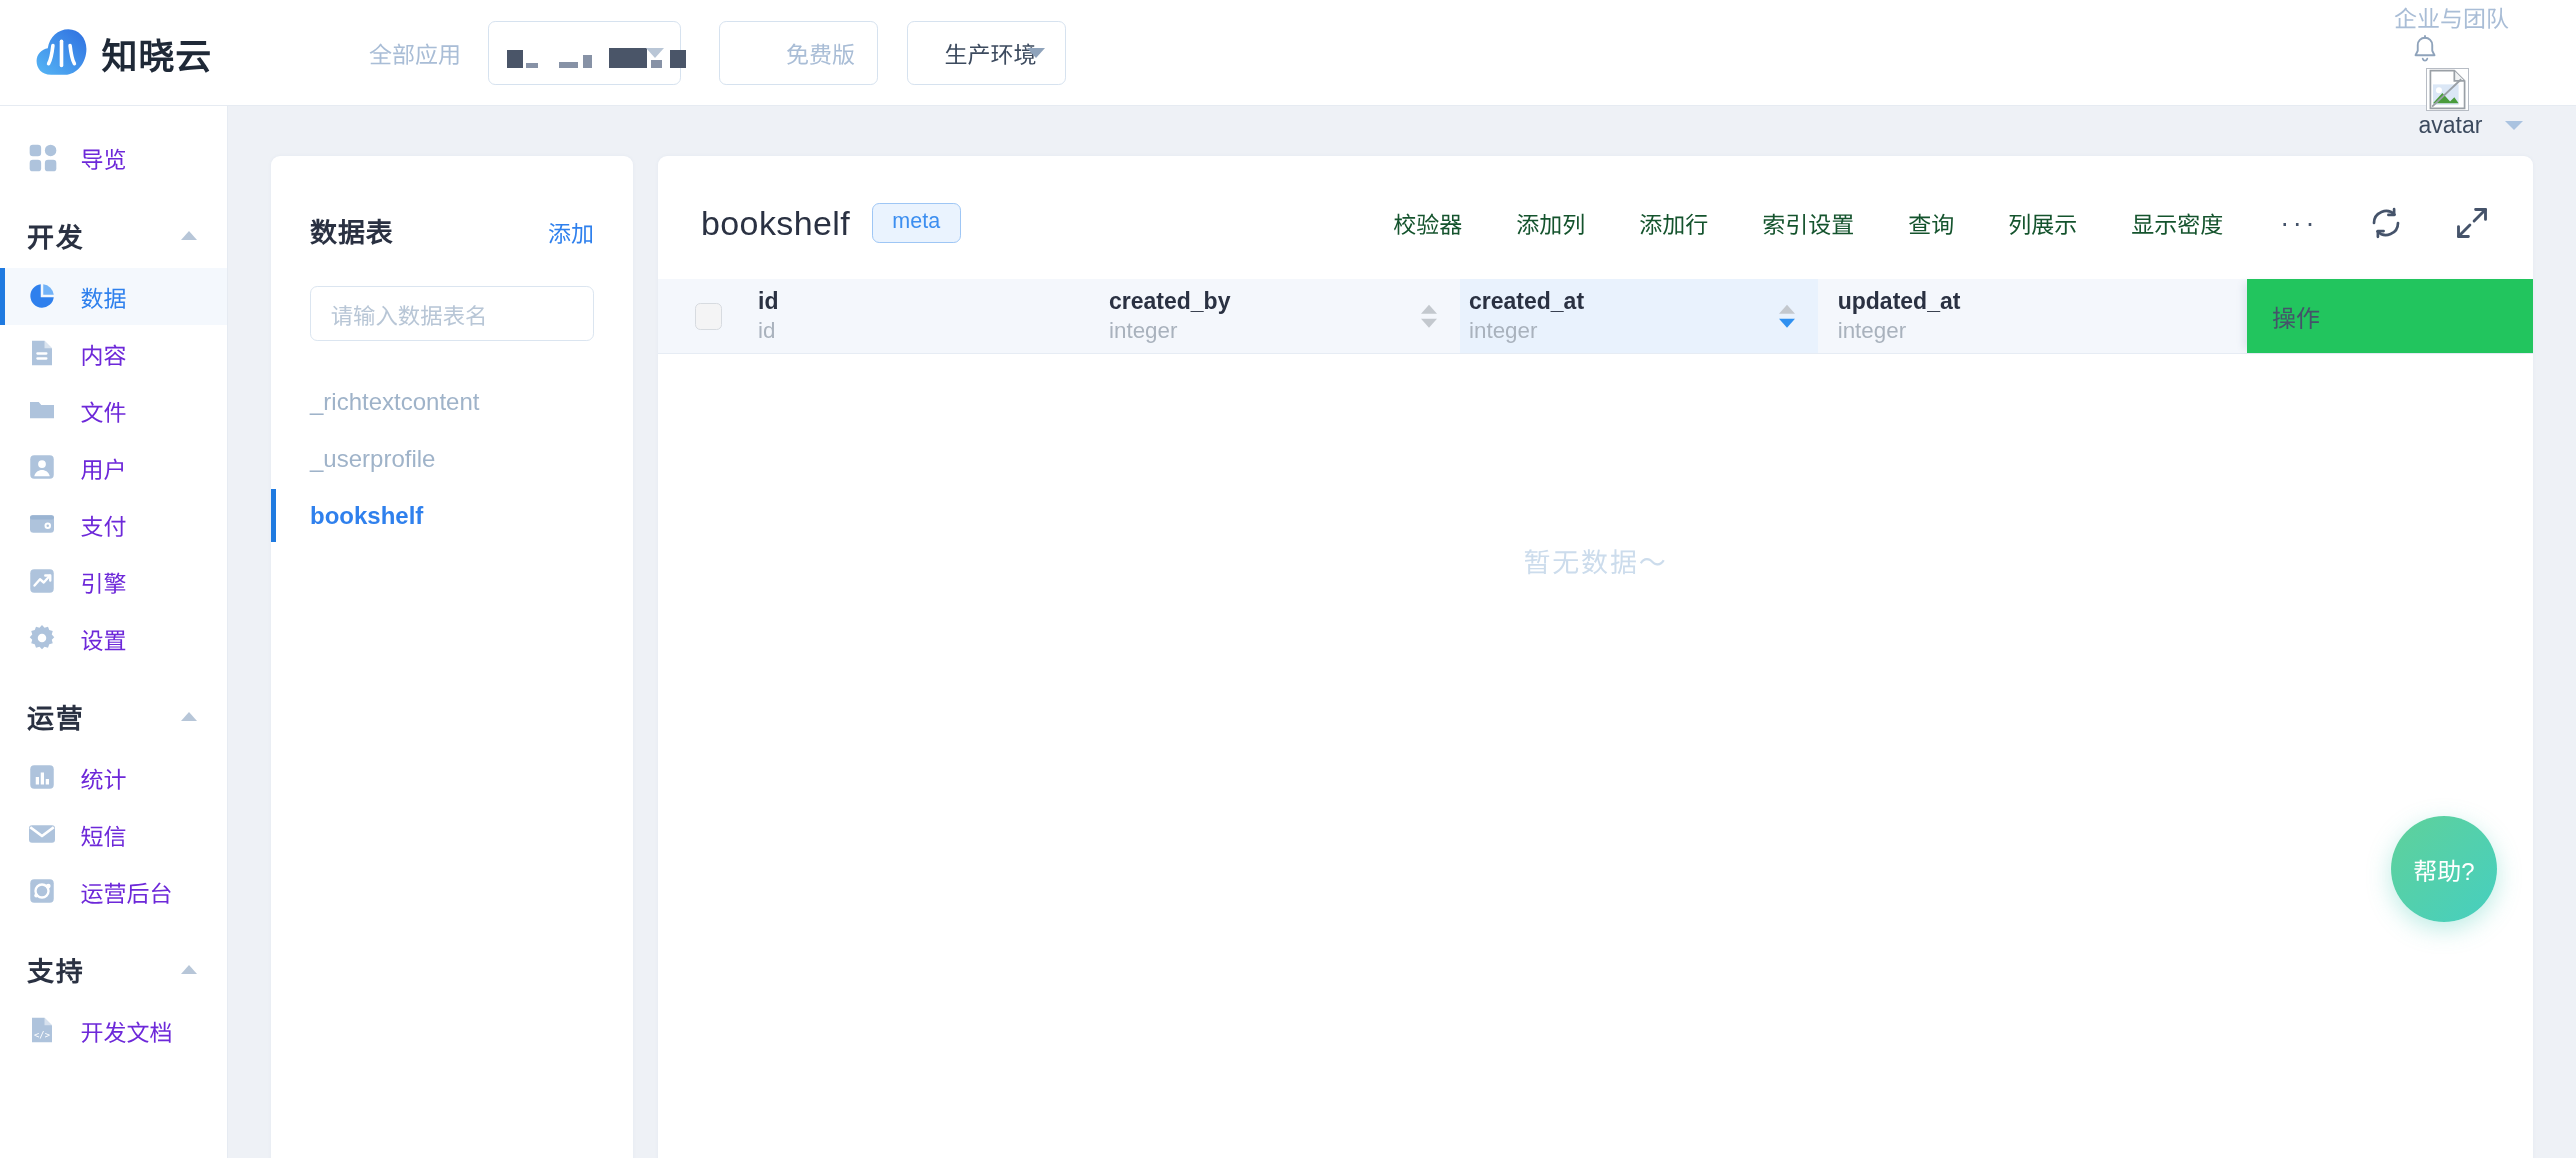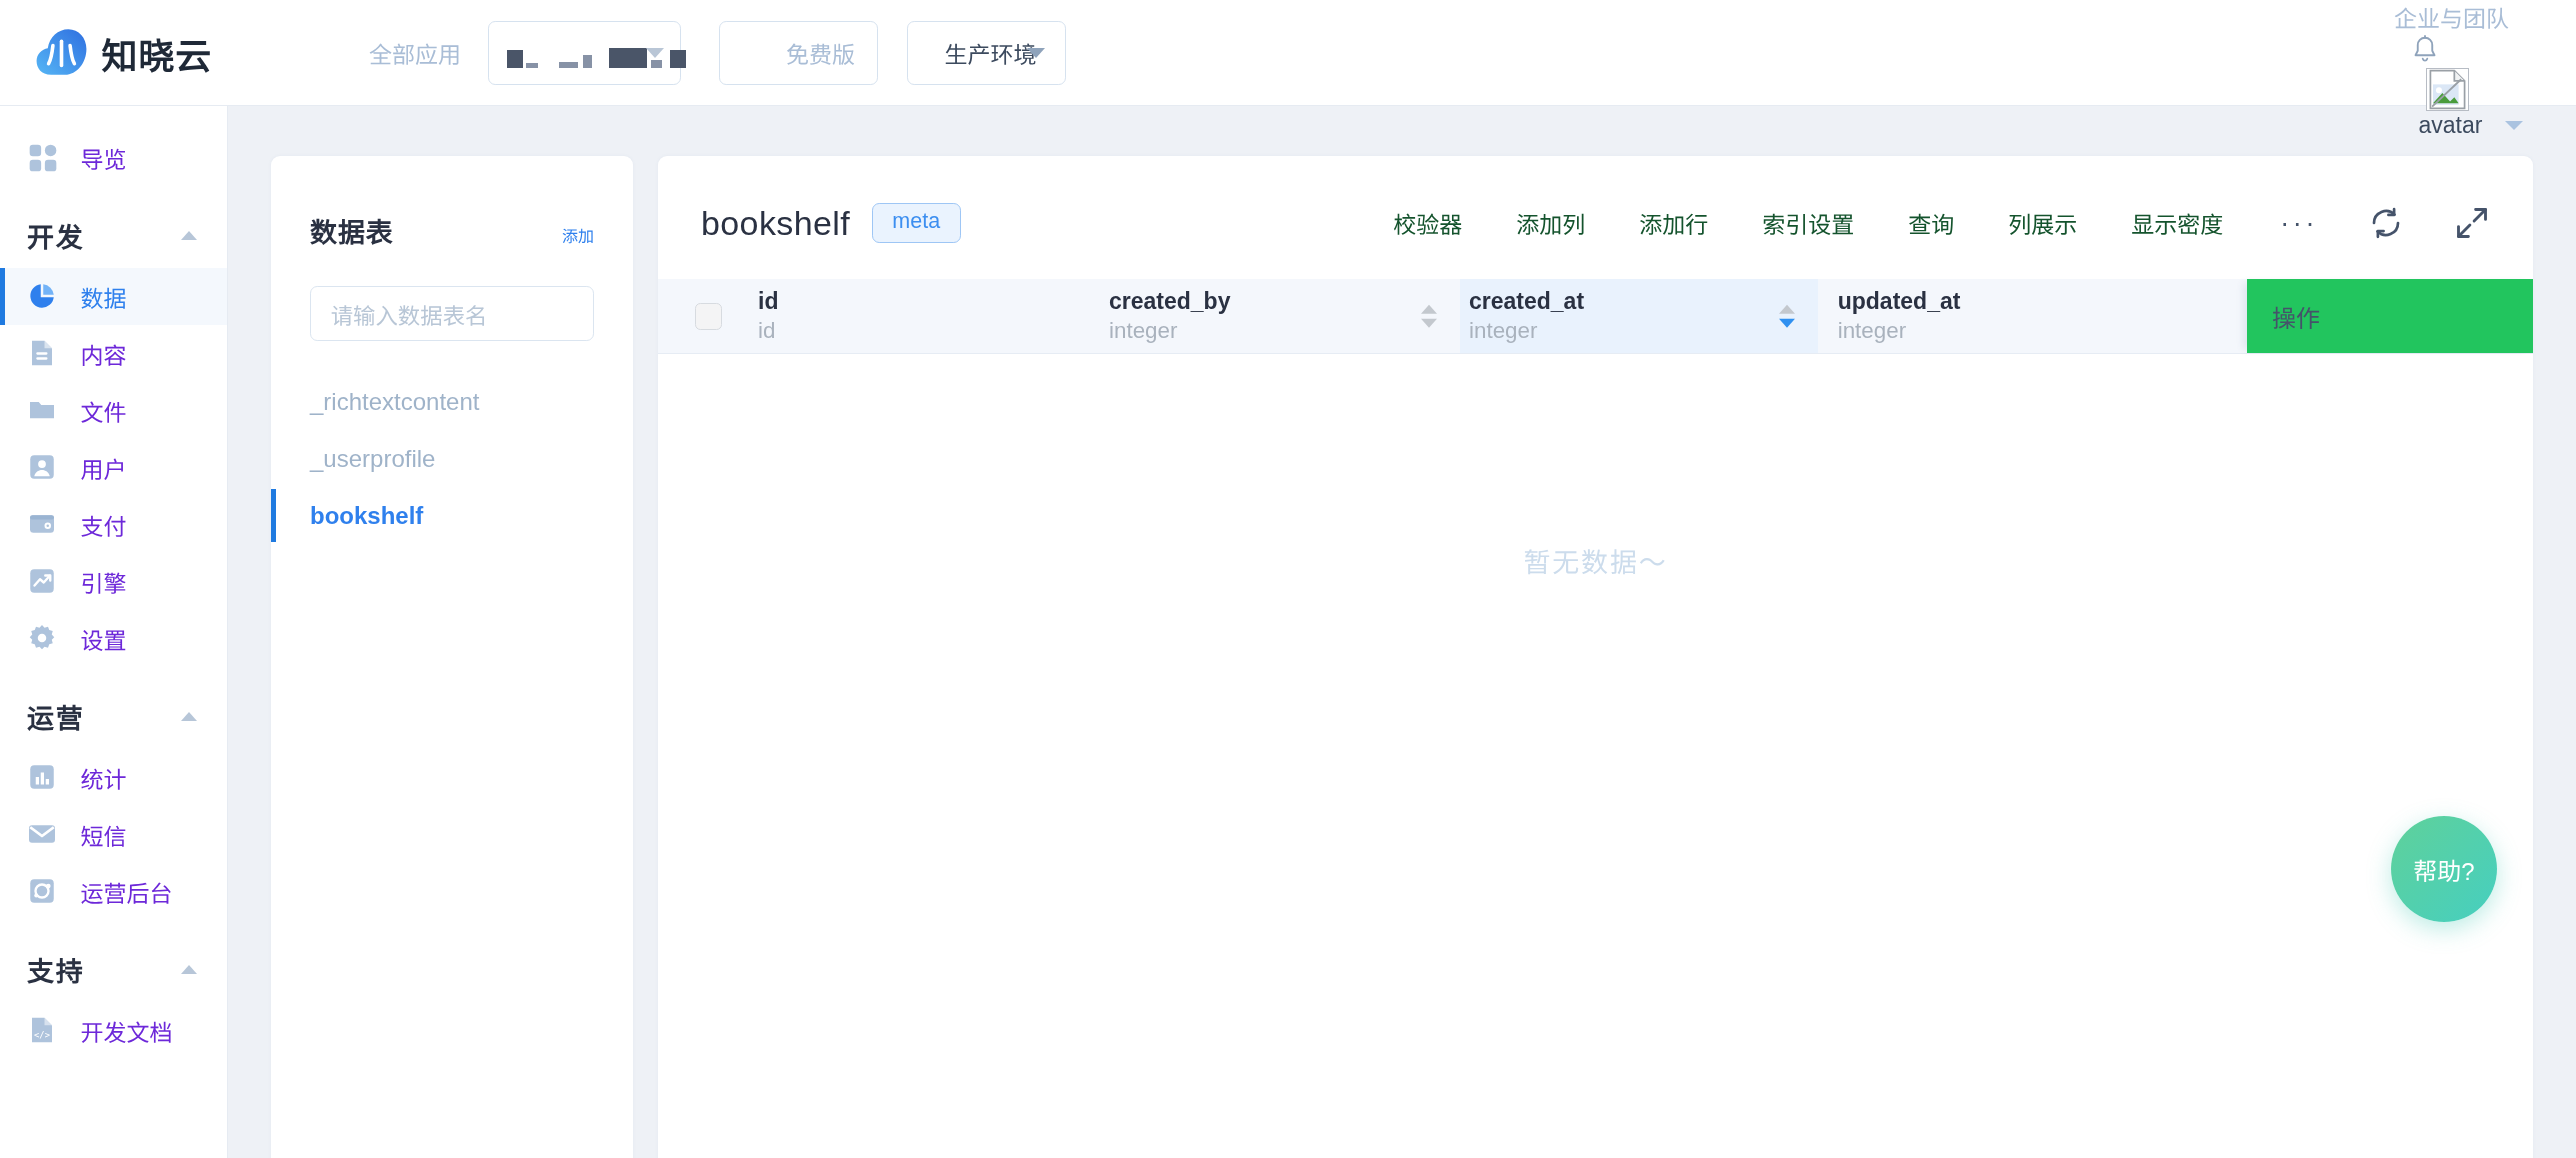--- a/index.html
+++ b/index.html
@@ -113,21 +113,21 @@
   }
   .tables-card {
     position:absolute; left:43px; top:50px; width:362px; height:1074px;
     overflow:hidden;
   }
   .tc-head {
     display:flex; align-items:baseline; justify-content:space-between;
     padding:55px 39px 0 39px;
   }
   .tc-title { font-size:27px; font-weight:bold; color:#2a3142; letter-spacing:0.9px; }
-  .tc-add { font-size:16px; color:#2f80ed; }
+  .tc-add { font-size:23px; color:#2f80ed; }
   .tc-search {
     margin:36px 39px 0 39px; height:55px;
     border:0.9px solid #dbe5f0; border-radius:7.2px;
     display:flex; align-items:center; padding:0 19.7px;
     font-size:22.4px; color:#b8c6d6;
   }
   .tc-list { margin-top:32px; }
   .tc-item {
     height:57px; display:flex; align-items:center;
     padding-left:39px; font-size:24px; color:#9fb3c9; position:relative;

